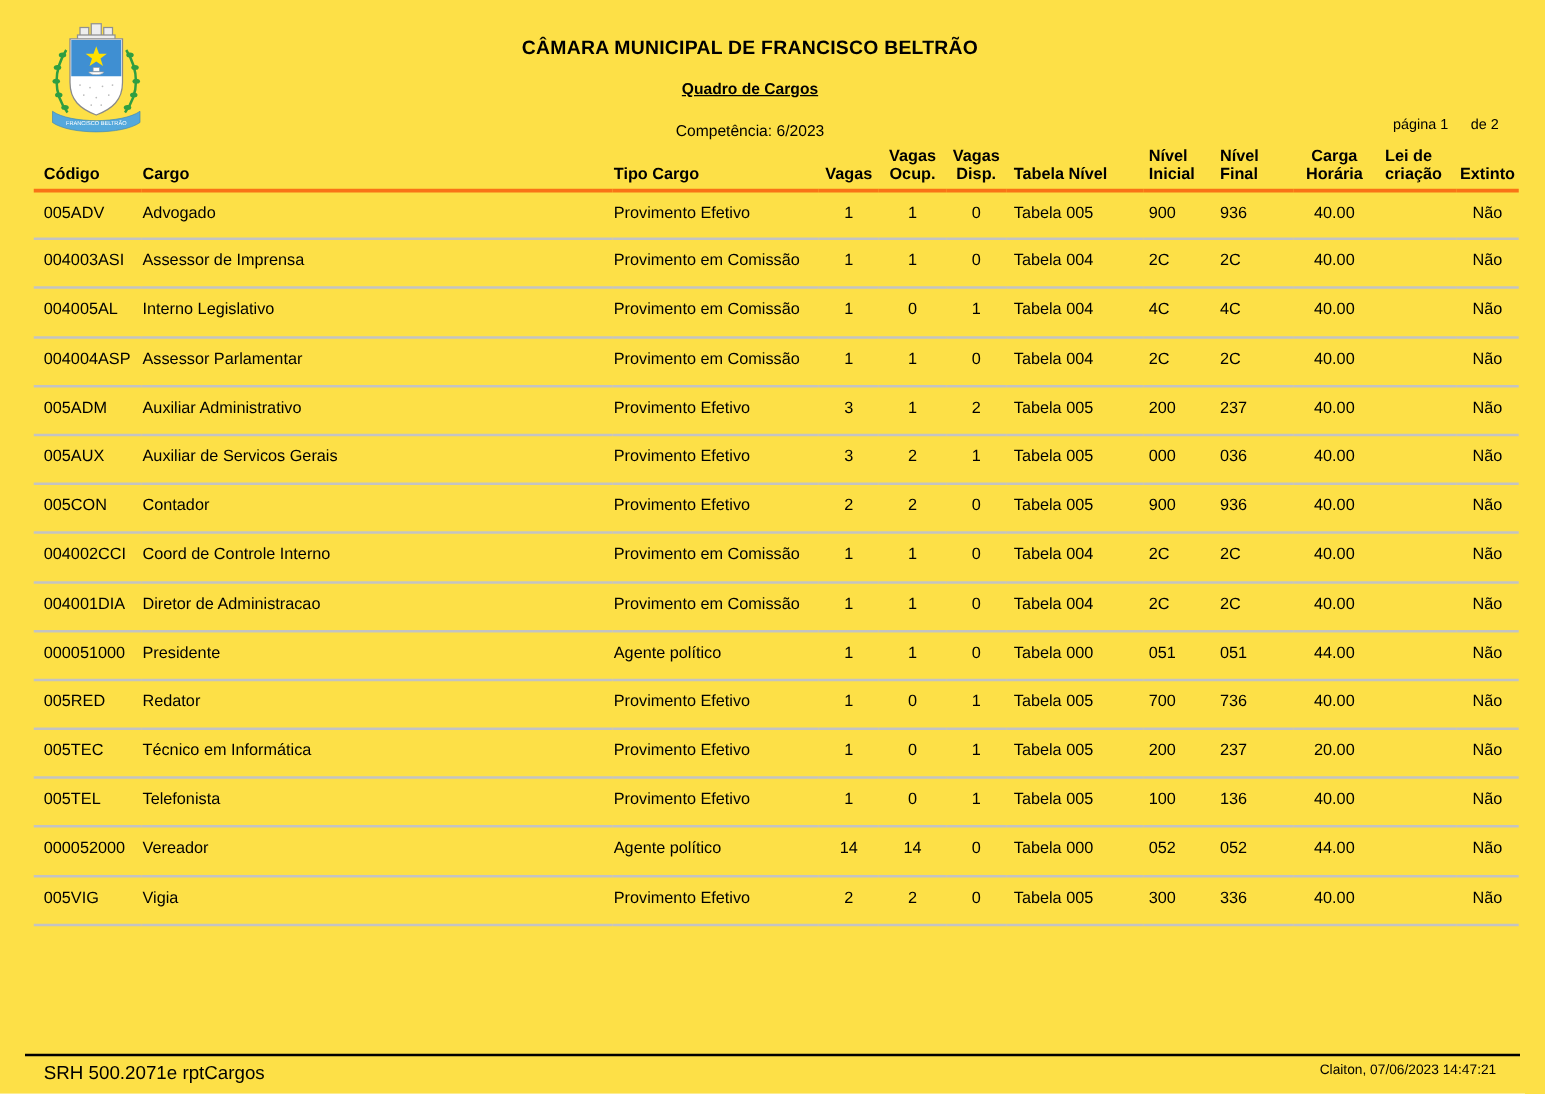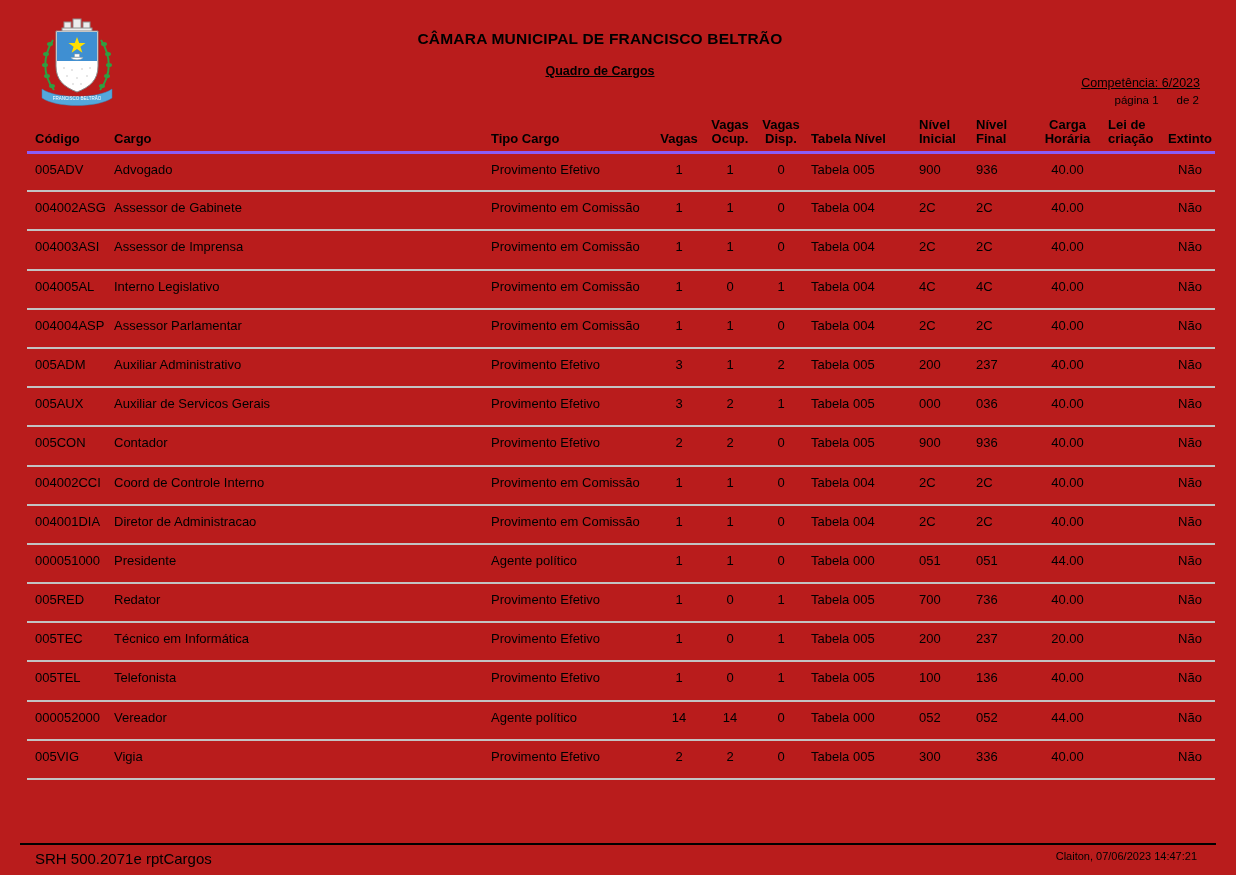--- a/index.html
+++ b/index.html
@@ -1,44 +1,44 @@
 <!DOCTYPE html>
 <html><head>
 <meta charset="utf-8">
 <style>
   html,body { margin:0; padding:0; background:#ffffff; }
   body {
     width:1236px; height:875px;
     font-family:"Liberation Sans","DejaVu Sans",sans-serif;
     color:#000;
   }
-  .page { position:relative; width:1236px; height:875px; overflow:hidden; background:#b91c1c; }
+  .page { position:relative; width:1236px; height:875px; overflow:hidden; background:#fde047; }
 
   
   .logo { position:absolute; left:36px; top:16px; width:82px; height:96px; }
   .report-title    { position:absolute; top:30px; left:0; width:1200px; text-align:center;
                      font-size:15.5px; font-weight:bold; letter-spacing:.2px; }
   .report-subtitle { position:absolute; top:64px; left:0; width:1200px; text-align:center;
                      font-size:12.5px; font-weight:bold;text-decoration:underline; }
-  .report-competencia { position:absolute; top:76px; left:0; width:1200px; text-align:right;
-                     font-size:12.5px;text-decoration:underline; }
+  .report-competencia { position:absolute; top:98px; left:0; width:1200px; text-align:center;
+                     font-size:12.5px; }
   .page-info { position:absolute; top:94px; right:37px; font-size:11.5px; }
   .page-info span + span { margin-left:18px; }
 
   
   table.report {
     position:absolute; left:27px; top:113px; width:1188px;
     border-collapse:collapse; table-layout:fixed;
   }
   th {
     box-sizing:border-box; height:39px;
     font-size:13px; font-weight:bold; line-height:14px;
     vertical-align:bottom; padding:0 0 5px 0;
     white-space:pre-line;
-    border-bottom:3px solid #8b5cf6;
+    border-bottom:3px solid #f97316;
   }
   td {
     box-sizing:border-box; height:39.2px;
     font-size:13px; line-height:15px;
     vertical-align:top; padding:8px 0 0 0;
     border-bottom:2px solid #c3c3c3;
     overflow:hidden; white-space:nowrap;
   }
   th:nth-child(1), td:nth-child(1) { text-align:left; padding-left:8px; }
   th:nth-child(2), td:nth-child(2) { text-align:left; padding-left:1px; }
@@ -170,34 +170,20 @@
         <td>1</td>
         <td>0</td>
         <td>Tabela 005</td>
         <td>900</td>
         <td>936</td>
         <td>40.00</td>
         <td></td>
         <td>Não</td>
       </tr>
         <tr>
-        <td>004002ASG</td>
-        <td>Assessor de Gabinete</td>
-        <td>Provimento em Comissão</td>
-        <td>1</td>
-        <td>1</td>
-        <td>0</td>
-        <td>Tabela 004</td>
-        <td>2C</td>
-        <td>2C</td>
-        <td>40.00</td>
-        <td></td>
-        <td>Não</td>
-      </tr>
-        <tr>
         <td>004003ASI</td>
         <td>Assessor de Imprensa</td>
         <td>Provimento em Comissão</td>
         <td>1</td>
         <td>1</td>
         <td>0</td>
         <td>Tabela 004</td>
         <td>2C</td>
         <td>2C</td>
         <td>40.00</td>

